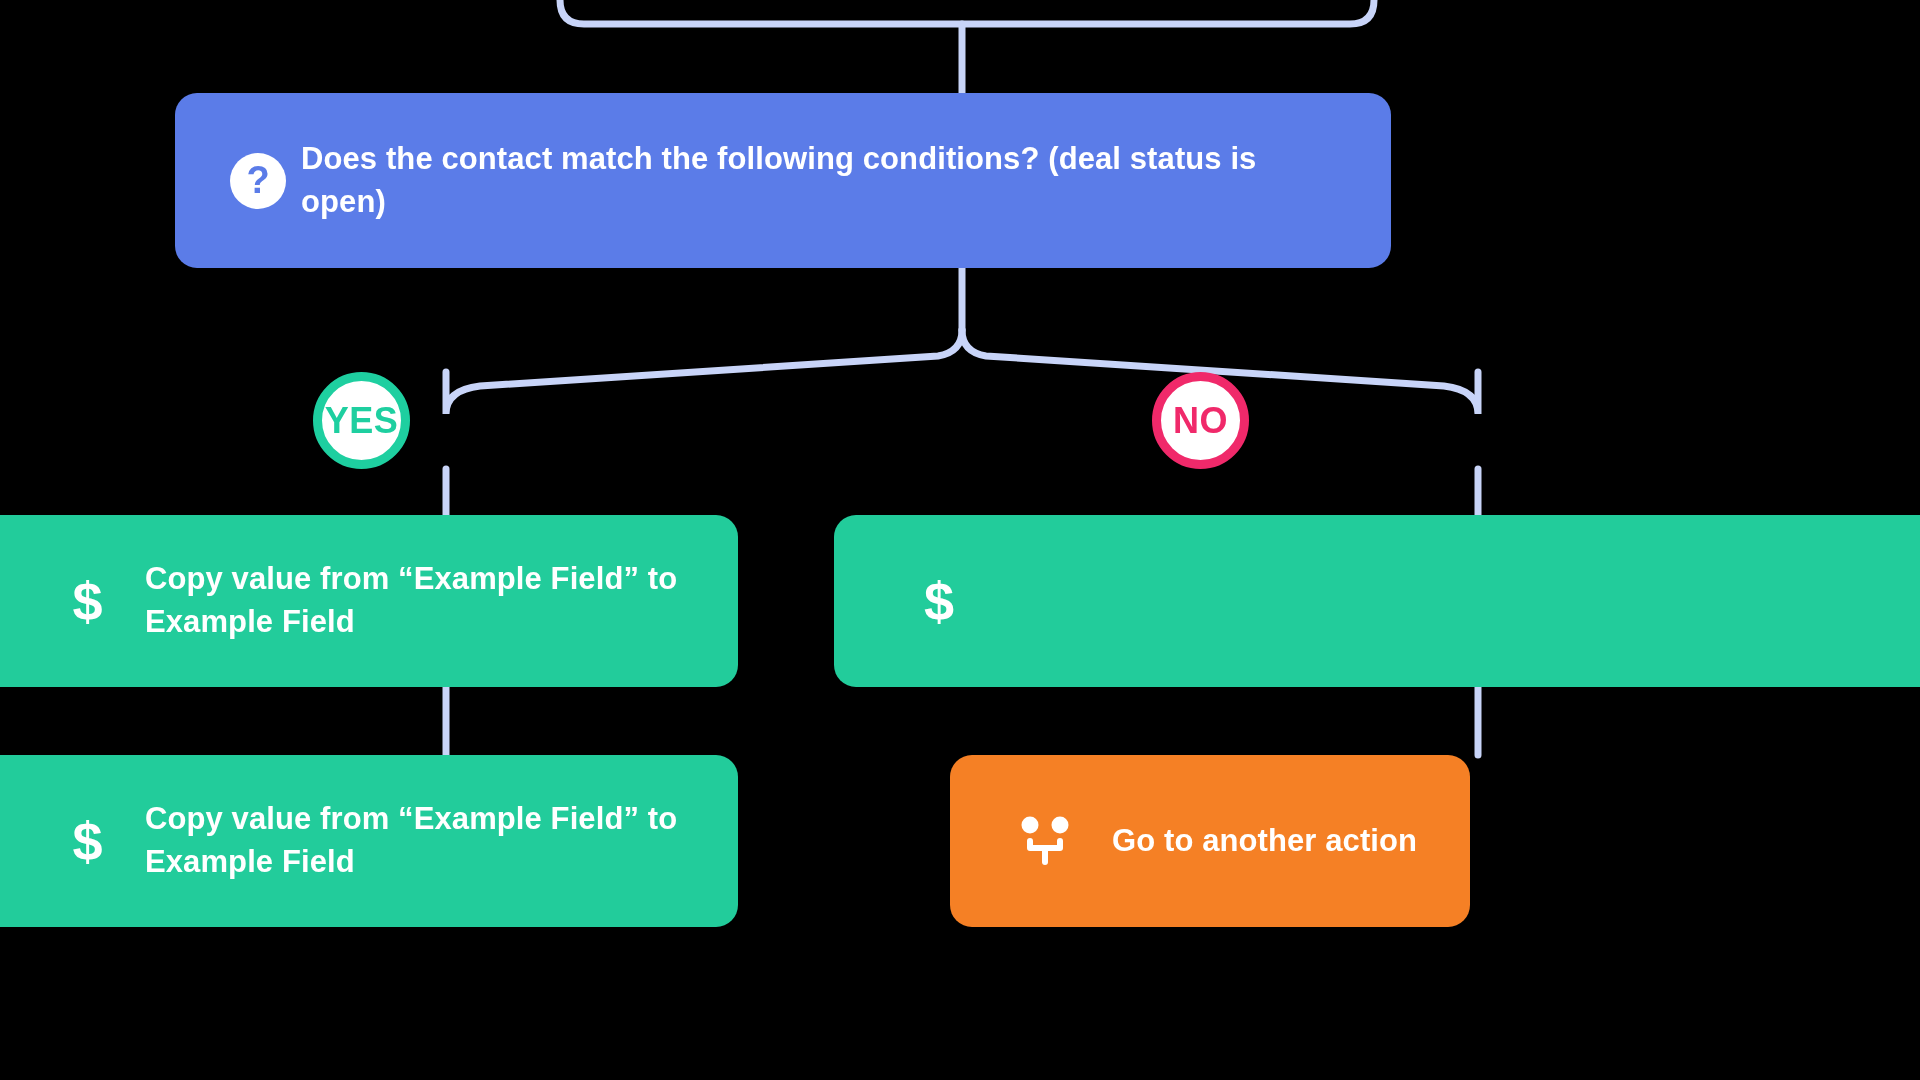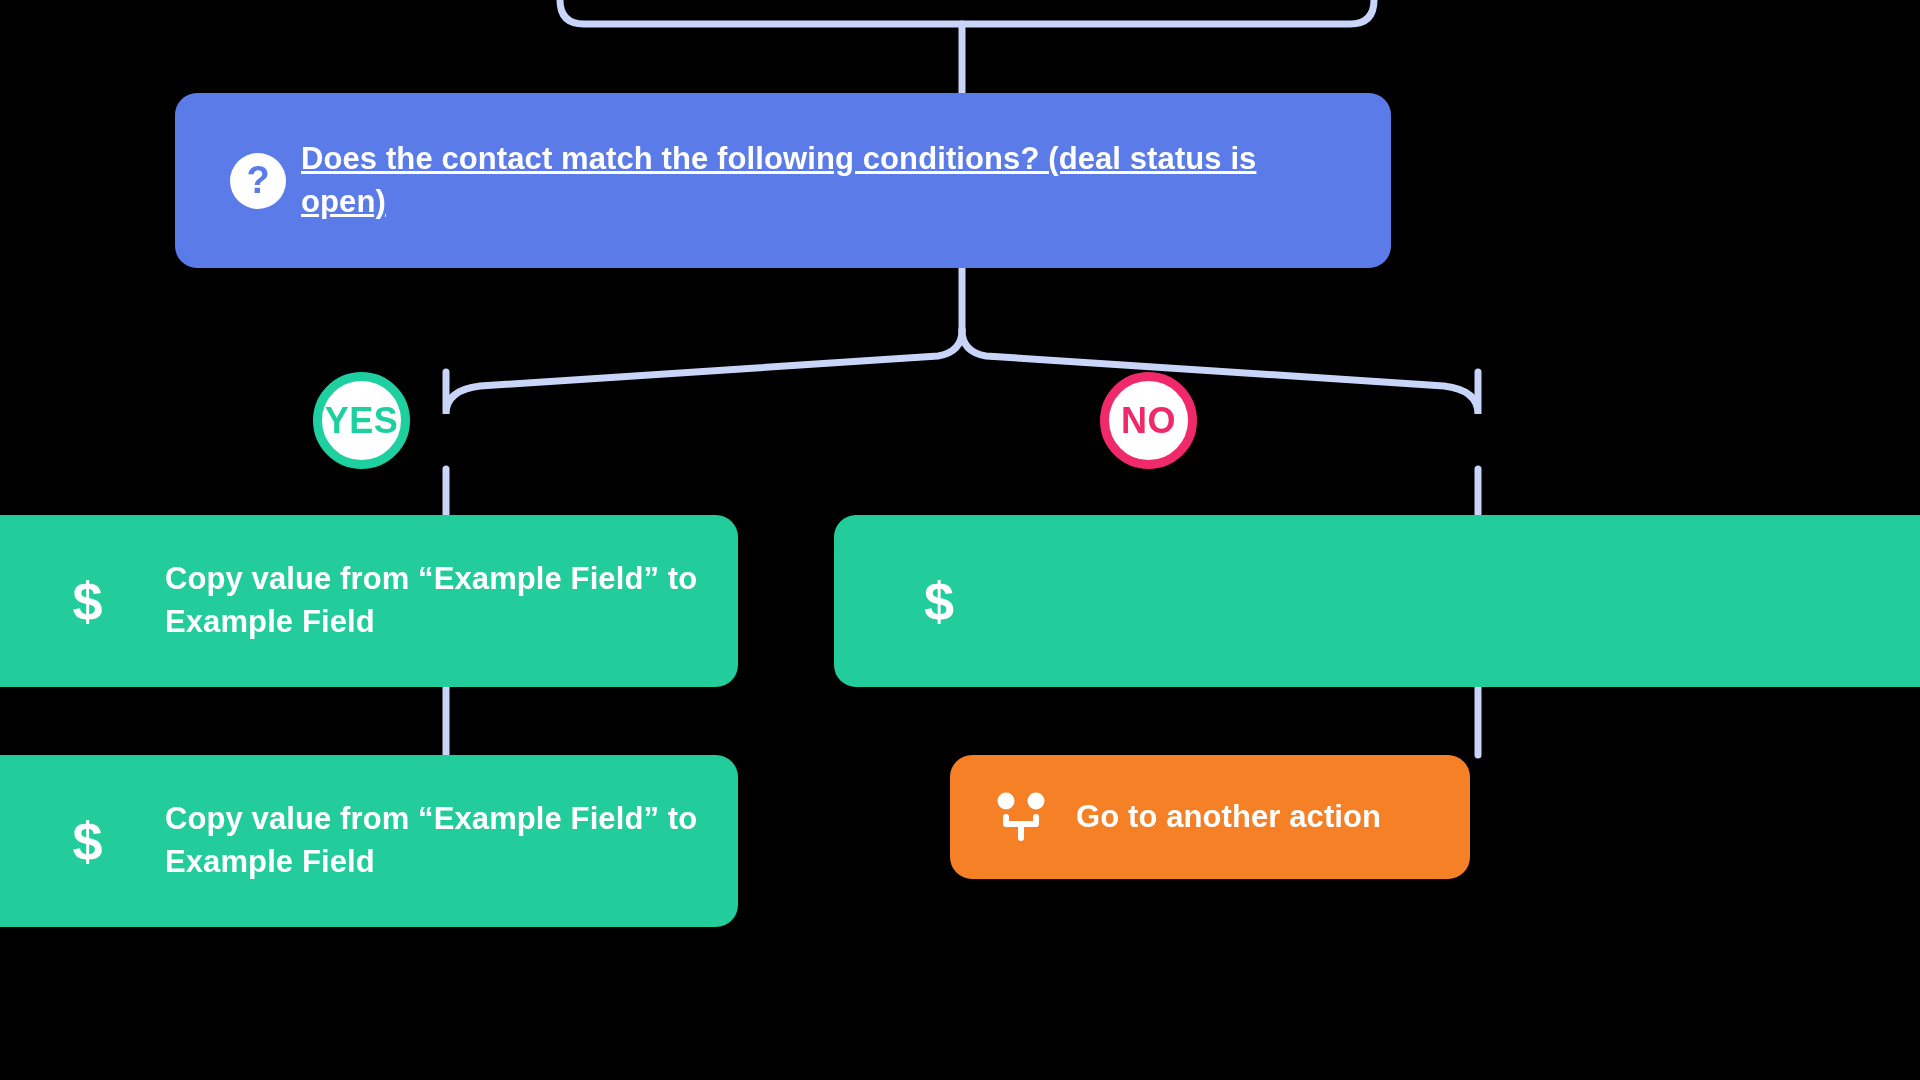--- a/index.html
+++ b/index.html
@@ -37,47 +37,47 @@
   }
 
   
   .node.condition {
     left: 175px; top: 93px;
     width: 1216px; height: 175px;
     background: #5b7ce8;
     padding-left: 40px;
   }
   .node.condition .icon-slot { width: 86px; }
-  .node.condition .node-label { width: 1010px; text-decoration: underline; }
+  .node.condition .node-label { width: 1010px; }
 
   .q-circle {
     width: 56px; height: 56px;
     border-radius: 50%;
     background: #ffffff;
     display: flex; align-items: center; justify-content: center;
     font-size: 38px; font-weight: 800;
     color: #5b7ce8;
     line-height: 1;
     padding-bottom: 2px;
   }
 
   
   .node.action-green { background: #22cc9b; }
   .node.action-orange { background: #f58025; }
 
   .node.a1 { left: -30px; top: 515px; width: 768px; height: 172px; padding-left: 60px; }
   .node.a2 { left: 834px; top: 515px; width: 1120px; height: 172px; padding-left: 40px; }
   .node.a3 { left: -30px; top: 755px; width: 768px; height: 172px; padding-left: 60px; }
-  .node.a4 { left: 950px; top: 755px; width: 520px; height: 124px; padding-left: 16px; }
+  .node.a4 { left: 950px; top: 755px; width: 520px; height: 172px; padding-left: 40px; gap: 12px; }
 
   .node.a1 .icon-slot, .node.a3 .icon-slot { width: 115px; }
   .node.a2 .icon-slot { width: 130px; }
   .node.a4 .icon-slot { width: 110px; }
 
-  .node.a1 .node-label, .node.a3 .node-label { width: 560px; margin-left: 20px; }
+  .node.a1 .node-label, .node.a3 .node-label { width: 560px; }
   .node.a2 .node-label { width: 560px; }
   .node.a4 .node-label { width: 380px; }
 
   .dollar-icon {
     font-size: 54px; font-weight: 800; color: #ffffff; line-height: 1;
   }
 
   
   .badge {
     position: absolute;
@@ -87,21 +87,21 @@
     display: flex; align-items: center; justify-content: center;
     font-size: 36px; font-weight: 800;
     letter-spacing: .5px;
   }
   .badge.yes {
     left: 313px; top: 372px;
     border: 9px solid #1ecfa0;
     color: #1ecfa0;
   }
   .badge.no {
-    left: 1100px; top: 372px;
+    left: 1152px; top: 372px;
     border: 9px solid #f0296a;
     color: #f0296a;
   }
 </style>
 </head>
 <body>
 
 <div id="canvas">
 
   <svg id="wires" viewBox="0 0 1920 1080" xmlns="http://www.w3.org/2000/svg">

